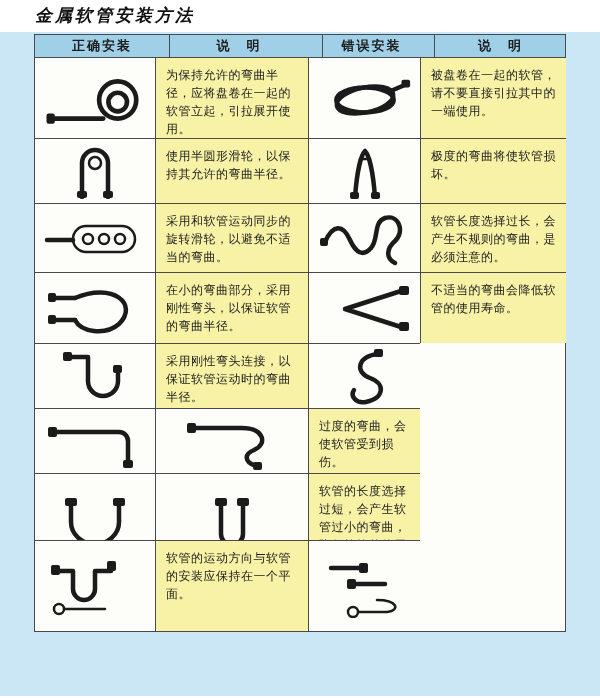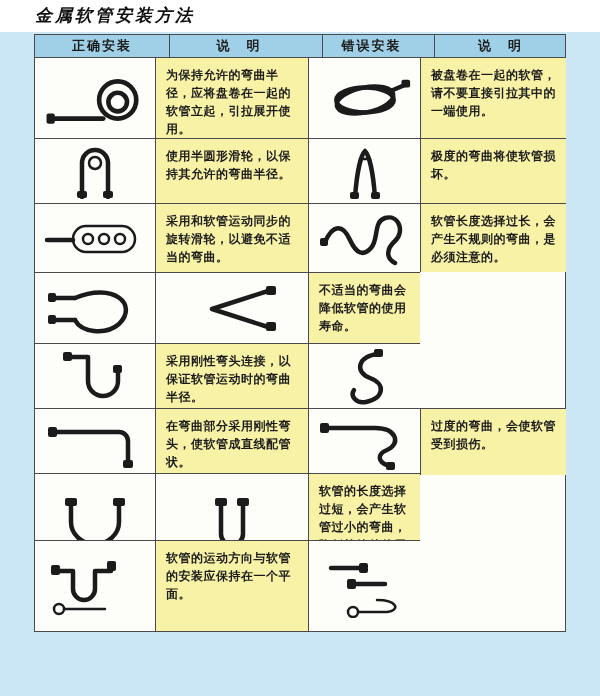--- a/index.html
+++ b/index.html
@@ -54,21 +54,21 @@
     border-left:1px solid var(--border);
   }
   .row .cell:first-child{border-left:none;}
   .cell.img{
     background:var(--img-bg);
     display:flex;align-items:center;justify-content:center;
   }
   .cell.img svg{display:block;}
   .cell.desc{
     background:var(--desc-bg);
-    font-size:12px;font-weight:bold;line-height:1.5;
+    font-size:12px;font-weight:normal;line-height:1.5;
     padding:8px 6px 4px 10px;
     letter-spacing:0.5px;
   }
   .hose{stroke:#1b1b1b;fill:none;stroke-width:4.5;stroke-linecap:round;stroke-linejoin:round;}
   .hose.thin{stroke-width:2.5;}
   .fit{fill:#1b1b1b;stroke:none;}
 </style>
 </head>
 <body>
 
@@ -150,20 +150,21 @@
       <div class="row" style="height:71px">
         <div class="cell img">
           <svg width="96" height="60" viewBox="0 0 96 60">
             <path class="hose" d="M6,20 H28"></path>
             <path class="hose" d="M6,42 H28"></path>
             <path class="hose" d="M28,20 C66,4 92,26 72,46 C58,58 34,54 28,42"></path>
             <rect class="fit" x="1" y="15" width="8" height="9" rx="2"></rect>
             <rect class="fit" x="1" y="37" width="8" height="9" rx="2"></rect>
           </svg>
         </div>
+        <div class="cell desc">在小的弯曲部分，采用刚性弯头，以保证软管的弯曲半径。</div>
         <div class="cell img">
           <svg width="92" height="58" viewBox="0 0 92 58">
             <path class="hose" d="M82,12 L26,30 L82,48"></path>
             <rect class="fit" x="80" y="7" width="10" height="9" rx="2"></rect>
             <rect class="fit" x="80" y="43" width="10" height="9" rx="2"></rect>
           </svg>
         </div>
         <div class="cell desc">不适当的弯曲会降低软管的使用寿命。</div>
       </div>
 
@@ -186,21 +187,20 @@
 
 
       <div class="row" style="height:65px">
         <div class="cell img">
           <svg width="100" height="56" viewBox="0 0 100 56">
             <path class="hose" d="M8,18 H74 a9,9 0 0 1 9,9 V50"></path>
             <rect class="fit" x="3" y="13" width="9" height="10" rx="2"></rect>
             <rect class="fit" x="78" y="46" width="10" height="8" rx="2"></rect>
           </svg>
         </div>
-        <div class="cell desc">在弯曲部分采用刚性弯头，使软管成直线配管状。</div>
         <div class="cell img">
           <svg width="92" height="56" viewBox="0 0 92 56">
             <path class="hose" d="M6,14 H56 C78,14 82,30 68,36 C58,40 58,48 70,52"></path>
             <rect class="fit" x="1" y="9" width="9" height="10" rx="2"></rect>
             <rect class="fit" x="67" y="48" width="9" height="8" rx="2"></rect>
           </svg>
         </div>
         <div class="cell desc">过度的弯曲，会使软管受到损伤。</div>
       </div>
 

